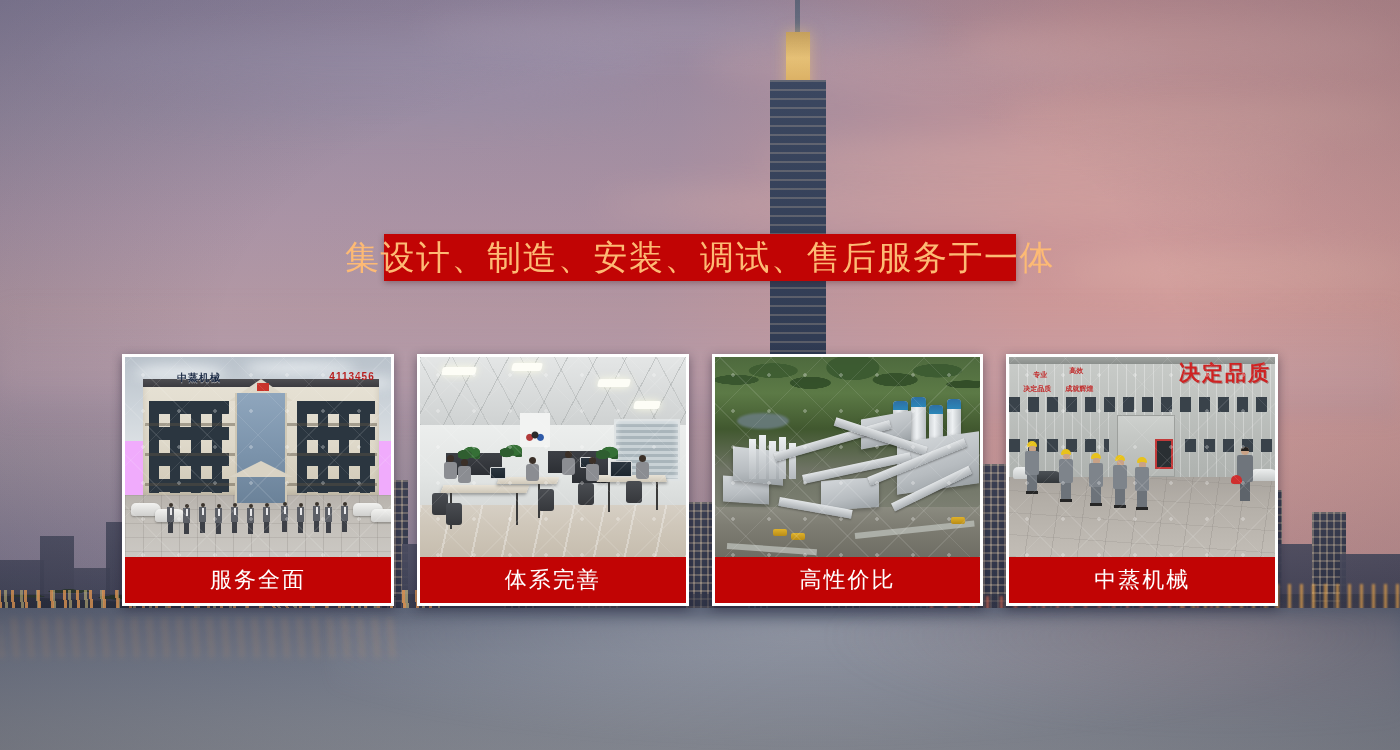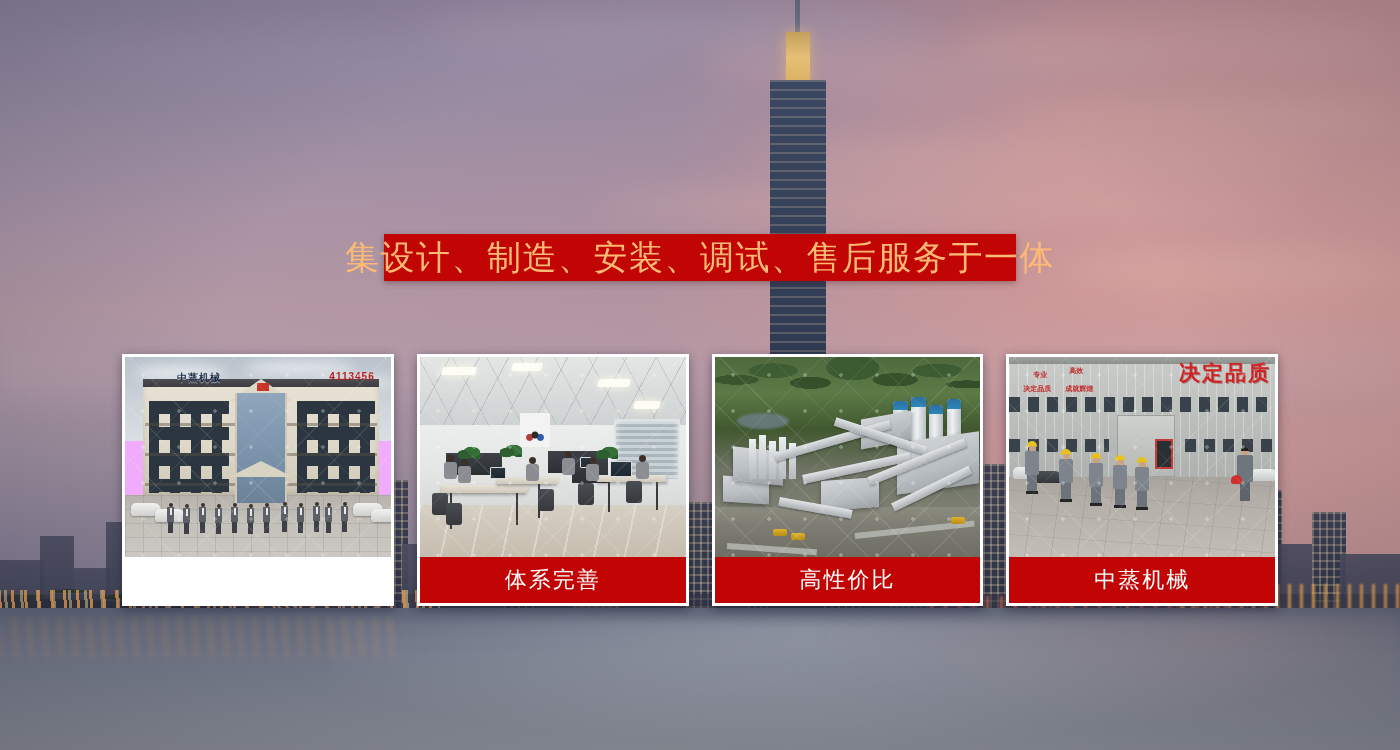--- a/index.html
+++ b/index.html
@@ -709,20 +709,21 @@
         <div class="p1-person" style="left:216px;top:145px;">
             <i class="h"></i>
             <i class="b"></i>
             <i class="l"></i>
             <i class="t"></i>
           </div>
 
         <div class="wm"></div>
         <div class="wm-dots"></div>
       </div>
+      <div class="label">服务全面</div>
     </div>
 
     <div class="card">
       <div class="photo">
         <div class="p3-ceil"></div>
         <div class="p3-light" style="left:22px;top:10px;width:34px;"></div>
         <div class="p3-light" style="left:92px;top:6px;width:30px;"></div>
         <div class="p3-light" style="left:178px;top:22px;width:32px;"></div>
         <div class="p3-light" style="left:214px;top:44px;width:26px;"></div>
         <div class="p3-wall"></div>

